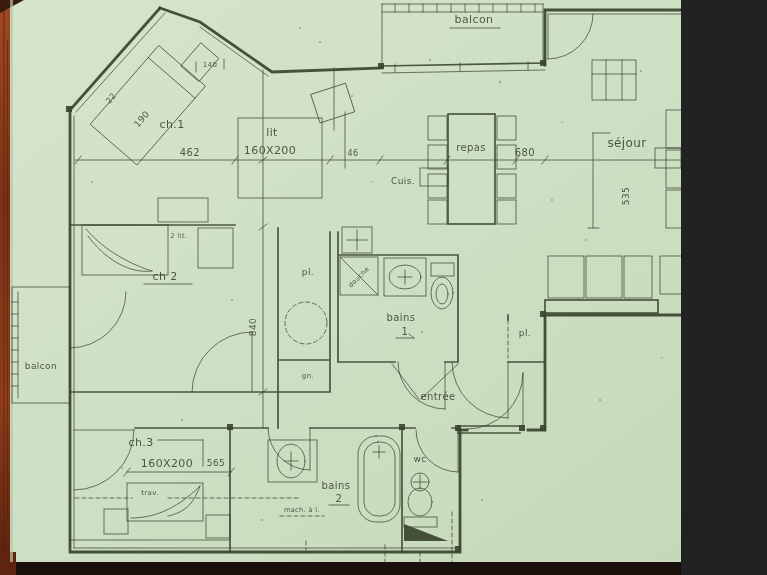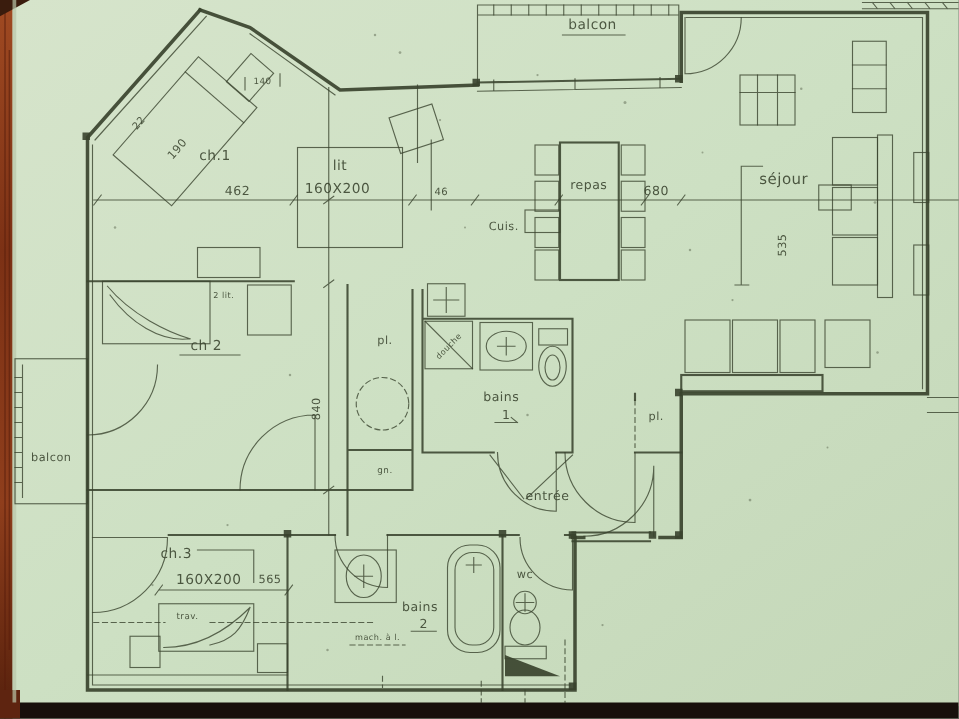--- a/index.html
+++ b/index.html
@@ -1,16 +1,16 @@
 <!DOCTYPE html>
 <html style="--paper: #cfe0c5; --paper-edge: #bfd3b2; --ink: #39432e; --wood: #94421d; --wood-dark: #5e2410; --shadow-band: #17100b;"><head>
 <meta charset="utf-8">
 <style>
   html,body{margin:0;padding:0;background:#222;}
-  .scene{position:relative;width:767px;height:575px;overflow:hidden;background:var(--paper,#cddfc3);}
+  .scene{position:relative;width:681px;height:575px;overflow:hidden;background:var(--paper,#cddfc3);}
   svg{position:absolute;left:0;top:0;display:block;}
   text{font-family:"DejaVu Sans",sans-serif;fill:var(--ink,#39432e);opacity:.88;letter-spacing:.4px;}
   .ln{stroke:var(--ink,#39432e);fill:none;stroke-linecap:square;}
   .w2{stroke-width:2.8;opacity:.92;}
   .w1{stroke-width:1.7;opacity:.88;}
   .t{stroke-width:.9;opacity:.8;}
   .d{stroke-dasharray:4 3;}
   .post{fill:var(--ink,#39432e);opacity:.9;}
   .spk{fill:var(--ink,#39432e);opacity:.38;}
 </style>

